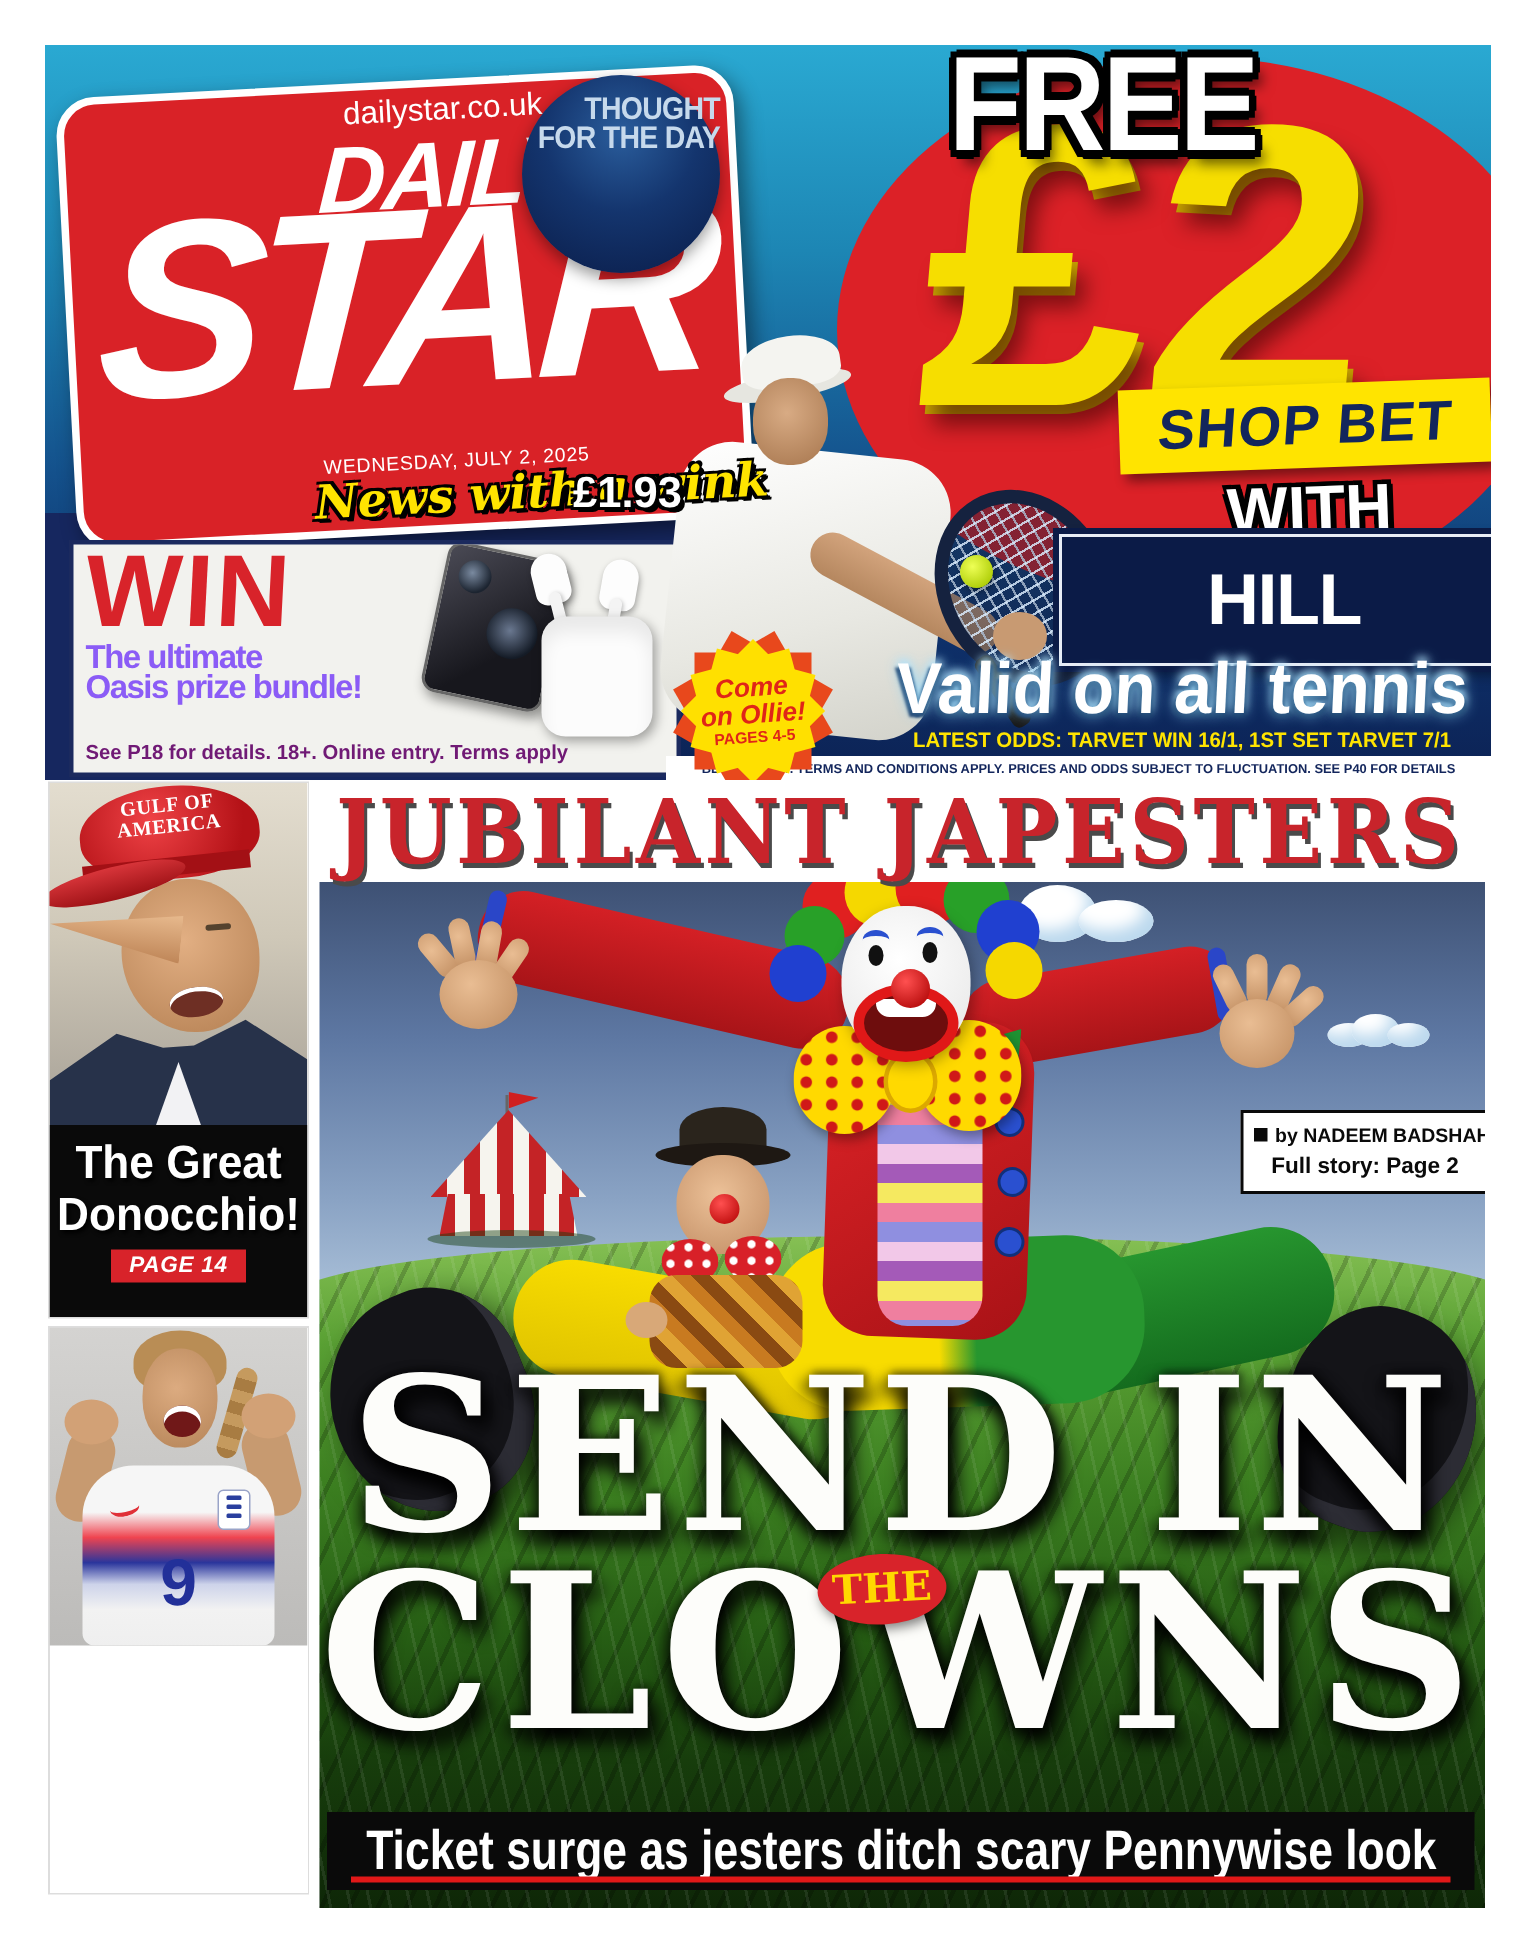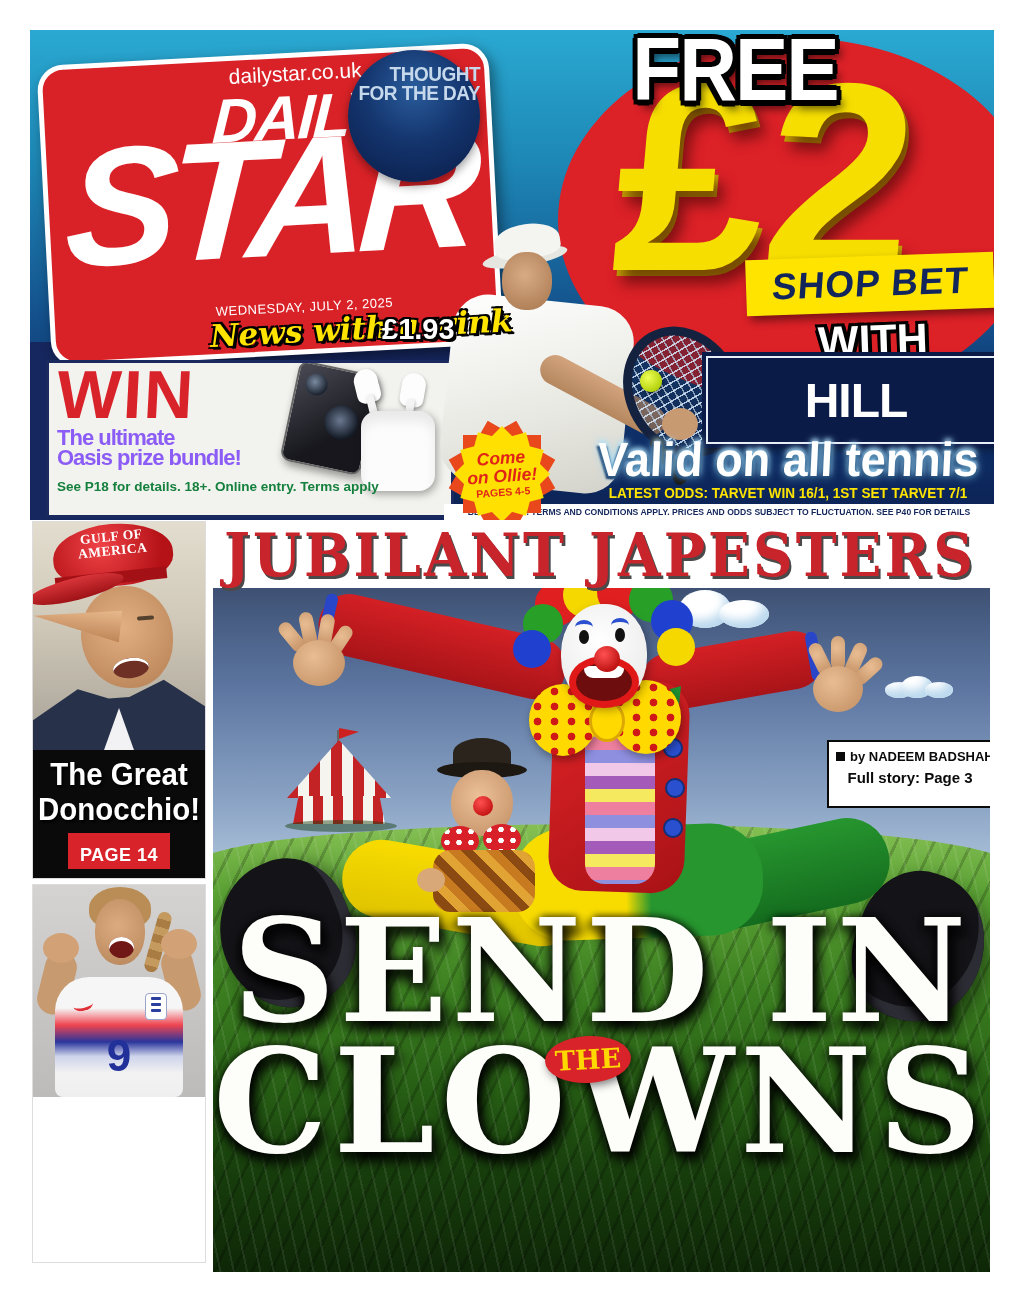--- a/index.html
+++ b/index.html
@@ -73,21 +73,21 @@
     background:radial-gradient(circle at 40% 40%,#7a8aa0,#1c2430 70%);}
   .phone em{position:absolute;left:34px;top:34px;width:34px;height:34px;border-radius:50%;
     background:radial-gradient(circle at 45% 45%,#6a7890,#141b26 70%);}
   .pod{position:absolute;width:24px;height:34px;background:#fdfdfd;border-radius:12px 12px 8px 8px;
     box-shadow:1px 2px 4px rgba(0,0,0,.35);}
   .pod:after{content:"";position:absolute;left:8px;top:26px;width:8px;height:26px;background:#f4f4f4;
     border-radius:4px;box-shadow:1px 1px 3px rgba(0,0,0,.25);}
   .case{position:absolute;left:312px;top:48px;width:74px;height:80px;background:#fcfcfc;
     border-radius:16px;box-shadow:2px 3px 8px rgba(0,0,0,.35),inset 0 10px 12px rgba(0,0,0,.08);}
   .win-line{position:absolute;left:8px;font-size:22px;font-weight:900;color:#8b5cf6;letter-spacing:-1px;}
-  .win-terms{position:absolute;left:8px;top:116px;font-size:13.5px;font-weight:bold;color:#15803d;}
+  .win-terms{position:absolute;left:8px;top:131px;font-size:13.5px;font-weight:bold;color:#701a75;}
   
   .tennis{position:absolute;left:400px;top:190px;width:330px;height:300px;z-index:4;}
   .tp-cap{position:absolute;left:64px;top:4px;width:66px;height:34px;background:#f4f4f0;
     border-radius:50% 50% 30% 30%;transform:rotate(-8deg);}
   .tp-brim{position:absolute;left:52px;top:28px;width:86px;height:18px;background:#e6e6e0;
     border-radius:50%;transform:rotate(-10deg);}
   .tp-face{position:absolute;left:72px;top:32px;width:50px;height:58px;border-radius:46%;
     background:radial-gradient(circle at 45% 40%,#d8ab84,#b08058 80%);}
   .tp-torso{position:absolute;left:16px;top:80px;width:182px;height:188px;border-radius:36px;
     background:linear-gradient(160deg,#ffffff 0%,#e8e8e2 60%,#d2d2ca 100%);transform:rotate(6deg);}
@@ -138,22 +138,22 @@
   .tr-mouth{position:absolute;left:80px;top:136px;width:36px;height:20px;background:#6e2f24;
     border-radius:50%;transform:rotate(-8deg);z-index:3;box-shadow:inset 0 3px 0 #fff;}
   .tr-suit{position:absolute;left:0;top:150px;right:0;height:78px;background:#27324a;
     clip-path:polygon(0 62%,26% 22%,44% 34%,56% 32%,76% 10%,100% 44%,100% 100%,0 100%);z-index:2;}
   .tr-shirt{position:absolute;left:64px;top:186px;width:44px;height:42px;background:#f2f2f4;
     clip-path:polygon(50% 0,16% 100%,84% 100%);z-index:3;}
   .tr-caption{position:absolute;left:0;right:0;bottom:0;height:128px;background:#0a0a0a;
     text-align:center;padding-top:8px;box-sizing:border-box;}
   .tr-h{font-size:31px;line-height:1.12;font-weight:900;color:#fff;transform:scaleX(.95);
     white-space:nowrap;text-shadow:2px 2px 3px #000;}
-  .page-flag{display:inline-block;background:#d8232a;color:#fff;font-size:18px;font-weight:900;
-    padding:12px 12px 3px;margin-top:6px;letter-spacing:.5px;}
+  .page-flag{display:inline-block;background:#d8232a;color:#fff;font-size:15px;font-weight:900;
+    padding:2px 12px 3px;margin-top:6px;letter-spacing:.5px;font-style:italic;}
   
   .lioness{position:absolute;left:33px;top:885px;width:172px;height:377px;overflow:hidden;
     box-shadow:0 0 0 1px #ddd;}
   .li-photo{position:absolute;left:0;right:0;top:0;height:212px;overflow:hidden;
     background:linear-gradient(180deg,#d4d3d1,#bcbbb9);}
   .li-hair{position:absolute;left:56px;top:2px;width:62px;height:42px;border-radius:50% 50% 40% 40%;
     background:#b98d55;}
   .li-braid{position:absolute;left:118px;top:26px;width:14px;height:62px;border-radius:7px;
     background:repeating-linear-gradient(#c59a5e 0 8px,#a87c42 8px 16px);transform:rotate(16deg);}
   .li-face{position:absolute;left:62px;top:14px;width:50px;height:66px;border-radius:48%;
@@ -244,21 +244,21 @@
     background:radial-gradient(circle at 45% 40%,#ecc198,#c6936a 85%);}
   .dm-nose{position:absolute;left:48px;top:58px;width:20px;height:20px;border-radius:50%;
     background:radial-gradient(circle at 38% 32%,#ff5050,#c00f0f 80%);}
   .dm-bowside{position:absolute;width:38px;height:30px;border-radius:50%;background:#d82028;
     background-image:radial-gradient(circle,#fff 2.5px,transparent 3px);background-size:12px 11px;}
   .dm-body{position:absolute;left:8px;top:112px;width:102px;height:62px;border-radius:18px;
     background:repeating-linear-gradient(45deg,#c87a20 0 9px,#8a4a12 9px 18px,#e0a334 18px 27px);}
   .dm-hand{position:absolute;left:-8px;top:130px;width:28px;height:24px;border-radius:50%;background:#d8a878;}
   
   .byline-box{position:absolute;left:614px;top:152px;width:166px;background:#fff;z-index:10;
-    border:2.5px solid #0a0a0a;padding:7px 7px 20px;box-sizing:border-box;}
+    border:2.5px solid #0a0a0a;padding:7px 7px 8px;box-sizing:border-box;}
   .by-row{font-size:13px;font-weight:900;color:#0a0a0a;text-align:center;white-space:nowrap;}
   .by-sq{display:inline-block;width:9px;height:9px;background:#0a0a0a;margin-right:5px;}
   .standfirst{font-size:13.5px;font-weight:bold;color:#0a0a0a;line-height:1.16;margin-top:4px;}
   .fullstory{font-size:15px;font-weight:900;color:#0a0a0a;text-align:center;margin-top:5px;}
   .headline1,.headline2{position:absolute;left:0;right:0;text-align:center;z-index:11;
     font-family:"DejaVu Serif",serif;font-weight:bold;color:#fdfdfa;white-space:nowrap;
     text-shadow:6px 9px 12px rgba(0,0,0,.95),-4px 4px 10px rgba(0,0,0,.7),2px -2px 6px rgba(0,0,0,.5);}
   .headline1{top:312px;font-size:142px;letter-spacing:4px;line-height:1;}
   .headline2{top:442px;font-size:144px;letter-spacing:6px;line-height:1;}
   .the-oval{position:absolute;left:332px;top:448px;width:86px;height:47px;border-radius:50%;
@@ -489,24 +489,28 @@
       <div class="dm-bowside" style="left:16px;top:88px;"></div>
       <div class="dm-bowside" style="left:58px;top:86px;"></div>
       <div class="dm-body"></div>
       <div class="dm-hand"></div>
     </div>
 
     <div class="byline-box">
       <div class="by-row">
         <span class="by-sq"></span><span>by NADEEM BADSHAH</span>
       </div>
-      <div class="fullstory">Full story: Page 3</div>
+      <div class="fullstory">Full story: Page 2</div>
     </div>
 
     <div class="headline1">SEND IN</div>
     <div class="headline2">CLOWNS!</div>
     <div class="the-oval">
       <span>THE</span>
     </div>
 
+    <div class="strapline">
+      <span class="txt">Ticket surge as jesters ditch scary Pennywise look</span>
+      <div class="strap-underline"></div>
+    </div>
   </div>
 
 </div>
 
 </body></html>

